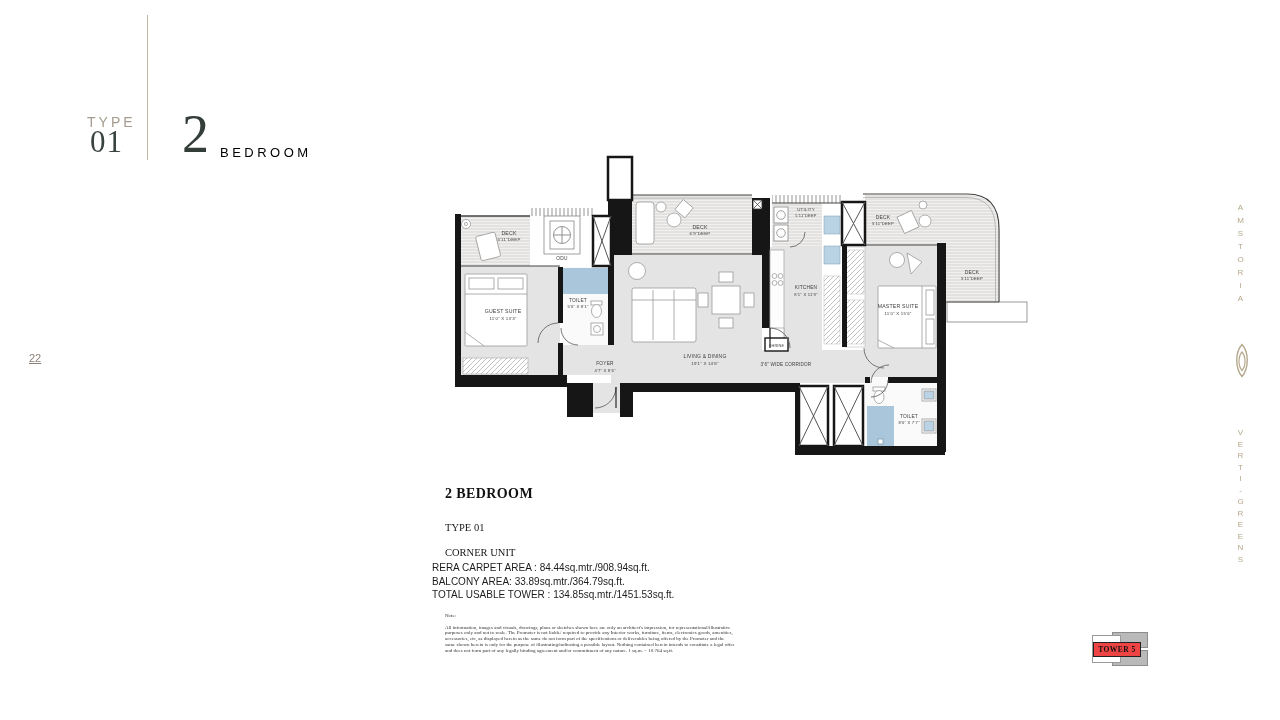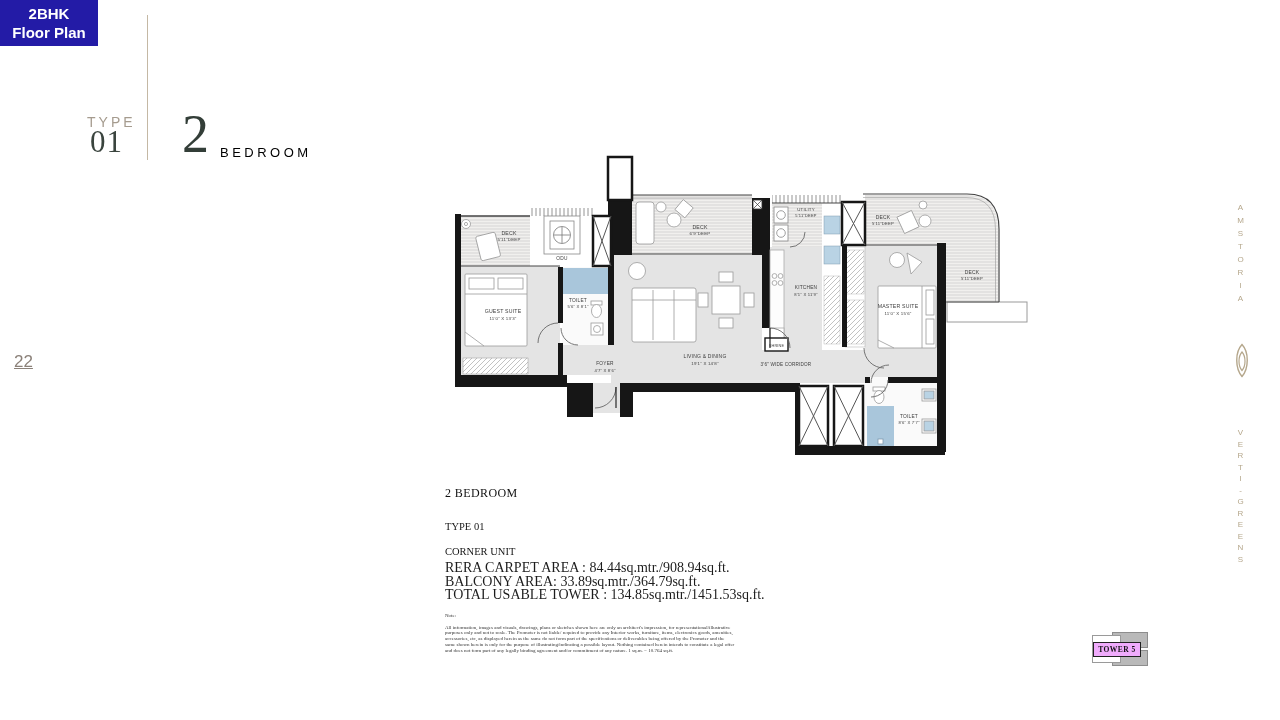--- a/index.html
+++ b/index.html
@@ -13,62 +13,58 @@
 
   
   .type-label{position:absolute;left:87px;top:114px;font-size:14px;letter-spacing:3px;color:#a59b8e;}
   .type-number{position:absolute;left:90px;top:124px;font-family:"Liberation Serif",serif;
                font-size:31px;color:#3a443e;letter-spacing:1px;}
   .hdr-divider{position:absolute;left:147px;top:15px;width:1px;height:145px;background:#c4b8a4;}
   .big-num{position:absolute;left:182px;top:103px;font-family:"Liberation Serif",serif;
            font-size:54px;color:#333e38;}
   .big-label{position:absolute;left:220px;top:145px;font-size:13px;letter-spacing:3.5px;color:#000000;}
 
-  .page-number{position:absolute;left:14px;top:352px;font-size:17px;color:#8b8179;text-decoration:underline;}
+  .page-number{position:absolute;left:29px;top:352px;font-size:11px;color:#8b8179;text-decoration:underline;}
 
   
   .plan{position:absolute;left:450px;top:150px;width:590px;height:310px;}
   .plan text{font-family:"Liberation Sans",sans-serif;fill:#3d3d3d;letter-spacing:.2px;}
 
   
   .details{position:absolute;left:445px;top:486px;color:#161616;}
-  .details h1{margin:0;font-family:"Liberation Serif",serif;font-weight:normal;font-size:12px;
+  .details h1{margin:0;font-family:"Liberation Serif",serif;font-weight:bold;font-size:14px;
               letter-spacing:.4px;color:#111;}
   .details .sub{font-family:"Liberation Serif",serif;font-size:10.5px;line-height:13px;margin-top:19px;}
-  .areas{position:absolute;left:445px;top:561px;font-family:Liberation Serif, serif;
-         font-size:14px;line-height:13.6px;color:#1c1c1c;}
+  .areas{position:absolute;left:432px;top:561px;font-family:Liberation Sans, sans-serif;
+         font-size:10px;line-height:13.6px;color:#1c1c1c;}
   .note{position:absolute;left:445px;top:613px;width:290px;font-family:"Liberation Serif",serif;
         font-size:5px;line-height:5.7px;color:#333;}
   .note .note-label{display:block;margin-bottom:6px;}
 
   
   .keyplan{position:absolute;left:1090px;top:630px;width:60px;height:40px;}
   .kp-gray{position:absolute;background:#b9b9b9;border:.5px solid #8d8d8d;}
   .kp-white{position:absolute;background:#fff;border:1px solid #9a9a9a;}
-  .kp-label{position:absolute;left:3px;top:12px;width:46px;height:13px;background:#f0abfc;
+  .kp-label{position:absolute;left:3px;top:12px;width:46px;height:13px;background:#ef4444;
             border:1px solid #222;display:flex;align-items:center;justify-content:center;
             font-family:"Liberation Serif",serif;font-weight:bold;font-size:7.5px;
             letter-spacing:.5px;color:#111;}
 
   
   .vert{position:absolute;writing-mode:vertical-rl;text-orientation:upright;
         color:#b5a78c;font-size:8px;}
   .brand-top{left:1236px;top:203px;letter-spacing:4px;}
   .brand-bottom{left:1236px;top:428px;letter-spacing:2.5px;}
   .brand-logo{position:absolute;left:1231px;top:343px;}
 </style>
 </head>
 <body>
 
 <div id="canvas">
 
-  <div class="badge">
-    <span>2BHK</span>
-    <span>Floor Plan</span>
-  </div>
 
   <div class="type-label">TYPE</div>
   <div class="type-number">01</div>
   <div class="hdr-divider"></div>
   <div class="big-num">2</div>
   <div class="big-label">BEDROOM</div>
 
   <div class="page-number">22</div>
 
   <div class="plan">

